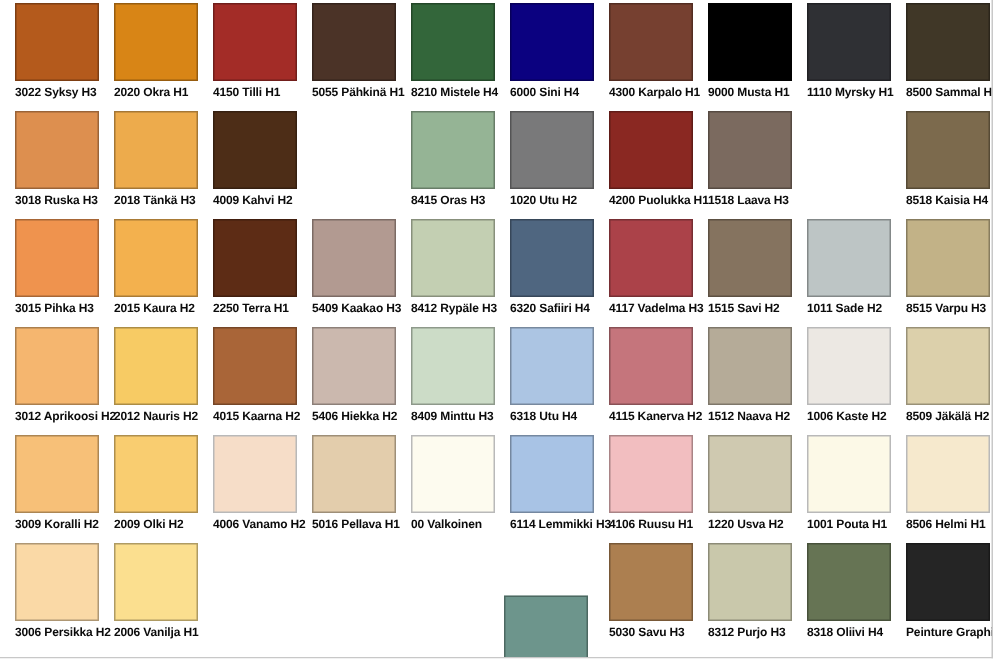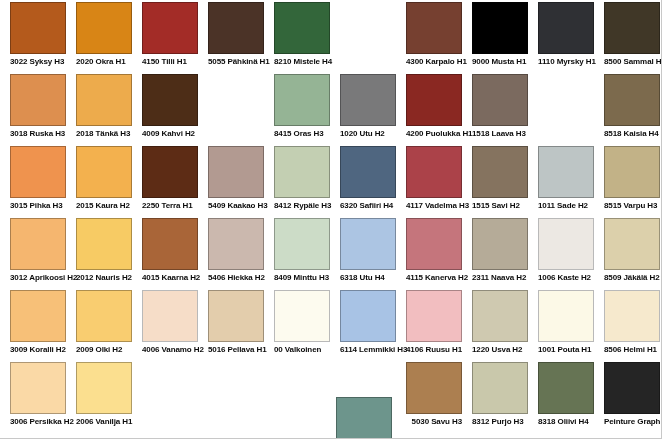--- a/index.html
+++ b/index.html
@@ -64,20 +64,24 @@
       <span class="swatch-label">4150 Tilli H1</span>
     </div>
     <div class="swatch-cell" style="left: 208px; top: 2px;">
       <span class="swatch-chip" style="background: rgb(75, 51, 39);"></span>
       <span class="swatch-label">5055 Pähkinä H1</span>
     </div>
     <div class="swatch-cell" style="left: 274px; top: 2px;">
       <span class="swatch-chip" style="background: rgb(51, 102, 58);"></span>
       <span class="swatch-label">8210 Mistele H4</span>
     </div>
+    <div class="swatch-cell" style="left: 340px; top: 2px;">
+      <span class="swatch-chip" style="background: rgb(11, 1, 128);"></span>
+      <span class="swatch-label">6000 Sini H4</span>
+    </div>
     <div class="swatch-cell" style="left: 406px; top: 2px;">
       <span class="swatch-chip" style="background: rgb(118, 64, 48);"></span>
       <span class="swatch-label">4300 Karpalo H1</span>
     </div>
     <div class="swatch-cell" style="left: 472px; top: 2px;">
       <span class="swatch-chip" style="background: rgb(0, 0, 0);"></span>
       <span class="swatch-label">9000 Musta H1</span>
     </div>
     <div class="swatch-cell" style="left: 538px; top: 2px;">
       <span class="swatch-chip" style="background: rgb(47, 48, 52);"></span>
@@ -182,21 +186,21 @@
     <div class="swatch-cell" style="left: 340px; top: 218px;">
       <span class="swatch-chip" style="background: rgb(172, 197, 227);"></span>
       <span class="swatch-label">6318 Utu H4</span>
     </div>
     <div class="swatch-cell" style="left: 406px; top: 218px;">
       <span class="swatch-chip" style="background: rgb(197, 117, 124);"></span>
       <span class="swatch-label">4115 Kanerva H2</span>
     </div>
     <div class="swatch-cell" style="left: 472px; top: 218px;">
       <span class="swatch-chip" style="background: rgb(181, 171, 152);"></span>
-      <span class="swatch-label">2311 Naava H2</span>
+      <span class="swatch-label">1512 Naava H2</span>
     </div>
     <div class="swatch-cell" style="left: 538px; top: 218px;">
       <span class="swatch-chip light-chip" style="background: rgb(236, 232, 227);"></span>
       <span class="swatch-label">1006 Kaste H2</span>
     </div>
     <div class="swatch-cell" style="left: 604px; top: 218px;">
       <span class="swatch-chip" style="background: rgb(220, 208, 171);"></span>
       <span class="swatch-label">8509 Jäkälä H2</span>
     </div>
     <div class="swatch-cell" style="left: 10px; top: 290px;">
@@ -244,21 +248,21 @@
       <span class="swatch-label">3006 Persikka H2</span>
     </div>
     <div class="swatch-cell" style="left: 76px; top: 362px;">
       <span class="swatch-chip" style="background: rgb(251, 223, 143);"></span>
       <span class="swatch-label">2006 Vanilja H1</span>
     </div>
     <div class="swatch-cell" style="left: 336px; top: 362px; margin-top: 35px;">
       <span class="swatch-chip" style="background: rgb(109, 149, 140);"></span>
       <span class="swatch-label">7018 Meri H4</span>
     </div>
-    <div class="swatch-cell" style="left: 406px; top: 362px; text-align: right;">
+    <div class="swatch-cell" style="left: 406px; top: 362px;">
       <span class="swatch-chip" style="background: rgb(172, 127, 80);"></span>
       <span class="swatch-label">5030 Savu H3</span>
     </div>
     <div class="swatch-cell" style="left: 472px; top: 362px;">
       <span class="swatch-chip" style="background: rgb(201, 200, 171);"></span>
       <span class="swatch-label">8312 Purjo H3</span>
     </div>
     <div class="swatch-cell" style="left: 538px; top: 362px;">
       <span class="swatch-chip" style="background: rgb(102, 116, 84);"></span>
       <span class="swatch-label">8318 Oliivi H4</span>

